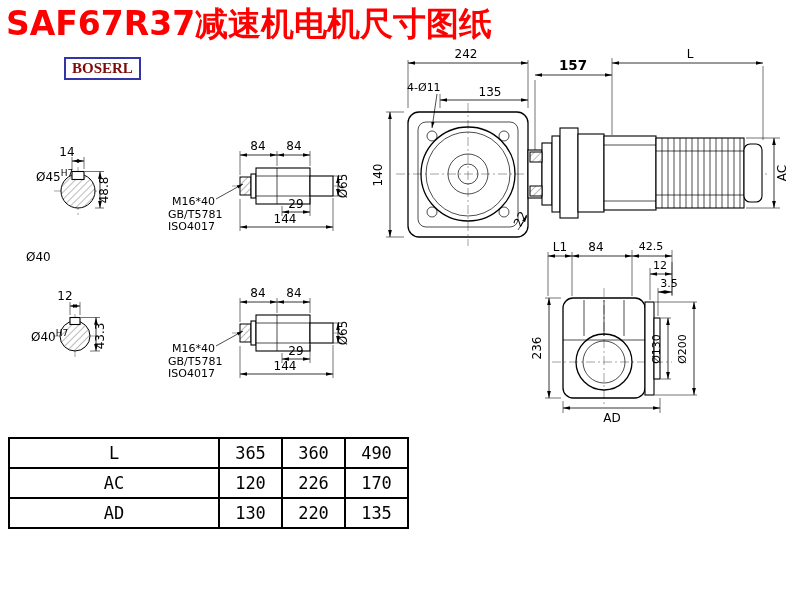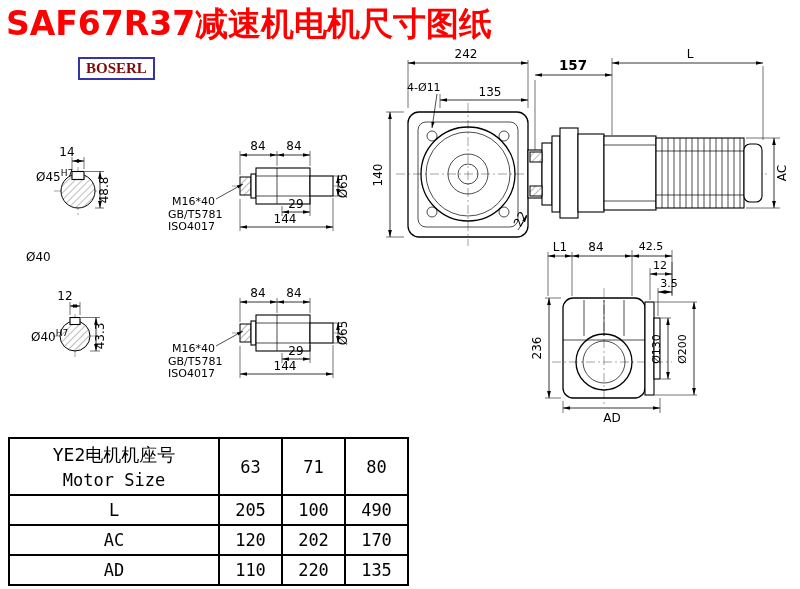--- a/index.html
+++ b/index.html
@@ -1,20 +1,20 @@
 <!DOCTYPE html>
 <html><head>
 <meta charset="utf-8">
 <style>
   * { margin:0; padding:0; box-sizing:border-box; }
   html,body { width:800px; height:589px; background:#fff; overflow:hidden; position:relative;
               font-family:"DejaVu Sans", sans-serif; }
   .title { position:absolute; left:6px; top:2px; font-size:33px; font-weight:bold; color:#fe0000;
            letter-spacing:0px; white-space:nowrap;text-align:right; }
-  .logo  { position:absolute; left:78px; top:57px; border:2px solid #3434a8; color:#7d0b0b;
+  .logo  { position:absolute; left:64px; top:57px; border:2px solid #3434a8; color:#7d0b0b;
            font-family:"Liberation Serif", serif; font-weight:bold; font-size:15px;
            padding:1px 6px; background:#fff; }
   svg.drawing { position:absolute; left:0; top:0; }
   svg text { font-family:"DejaVu Sans", sans-serif; fill:#000; }
   .lbl { font-size:12px; }
   .sm  { font-size:11px; }
   .mid { text-anchor:middle; }
   .o  { fill:none; stroke:#000; stroke-width:1.3; }
   .fw { fill:#fff;  stroke:#000; stroke-width:1.1; }
   .fh { fill:url(#hatch); stroke:#000; stroke-width:1; }
@@ -245,41 +245,32 @@
 <div class="logo">BOSERL</div>
 
 <table class="spec">
   <colgroup>
     <col style="width:210px">
       <col style="width:63px">
       <col style="width:63px">
       <col style="width:63px">
   </colgroup>
   <tbody>
-    <tr style="height:57px">
-      <th>
-        <div class="hdr-cn">YE2电机机座号</div>
-        <div class="hdr-en">Motor Size</div>
-      </th>
-      <th>63</th>
-      <th>71</th>
-      <th>80</th>
-    </tr>
     <tr style="height:30px">
       <td>L</td>
-      <td>205</td>
-      <td>100</td>
+      <td>365</td>
+      <td>360</td>
       <td>490</td>
     </tr>
     <tr style="height:30px">
       <td>AC</td>
       <td>120</td>
-      <td>202</td>
+      <td>226</td>
       <td>170</td>
     </tr>
     <tr style="height:30px">
       <td>AD</td>
-      <td>110</td>
+      <td>130</td>
       <td>220</td>
       <td>135</td>
     </tr>
   </tbody>
 </table>
 
 </body></html>

